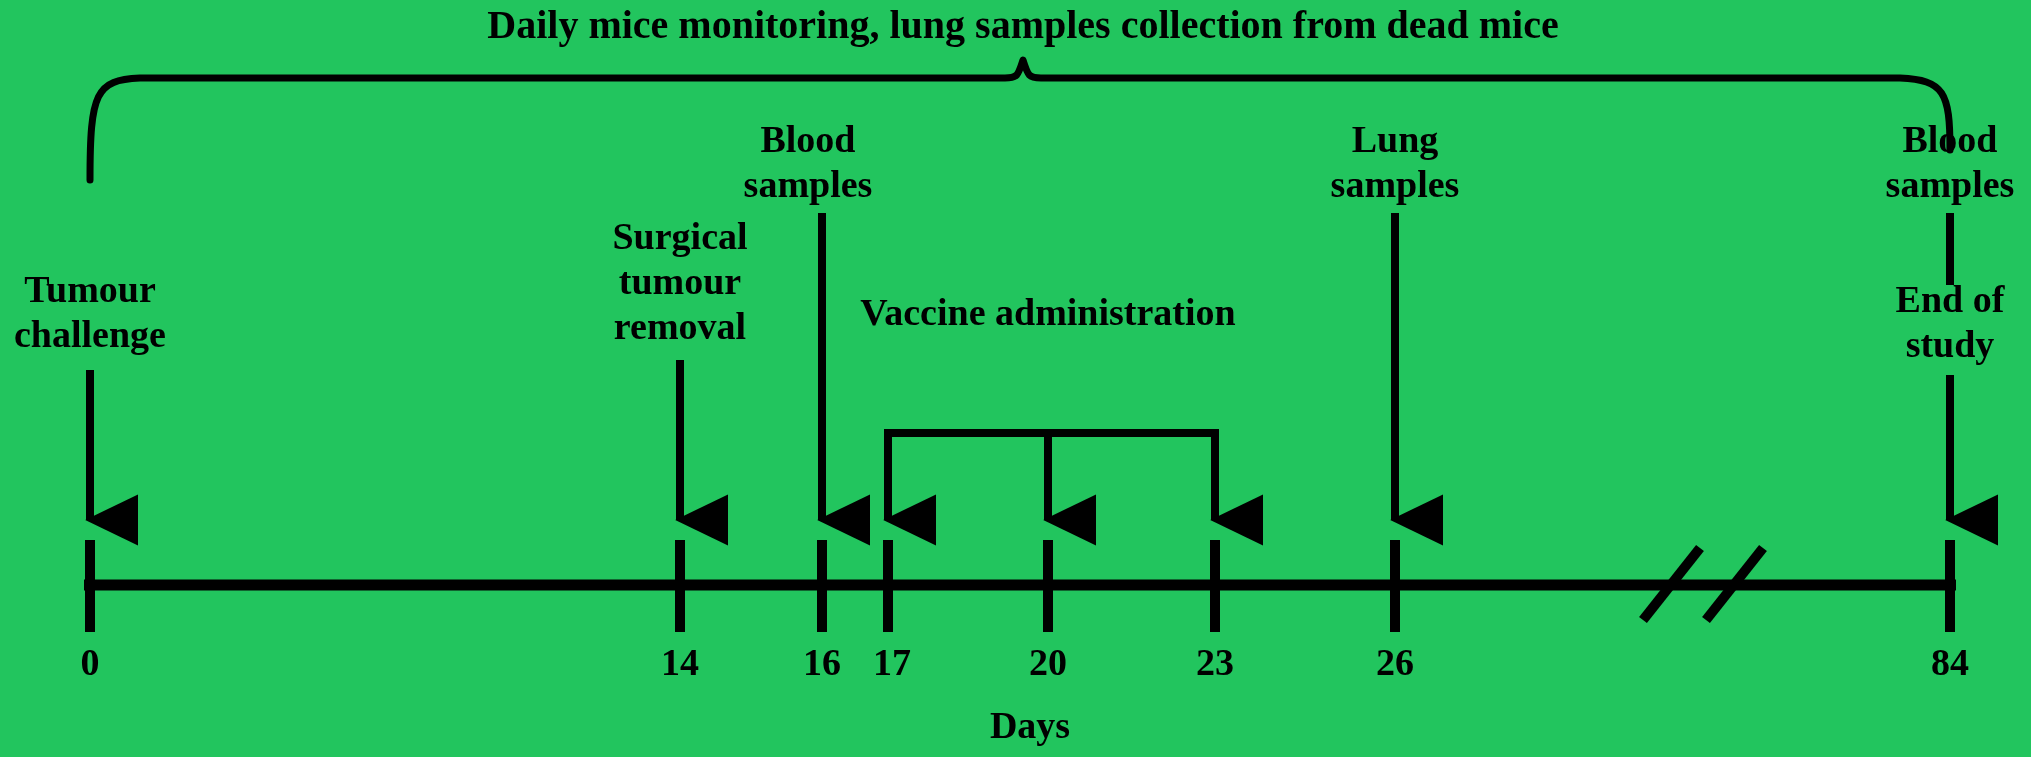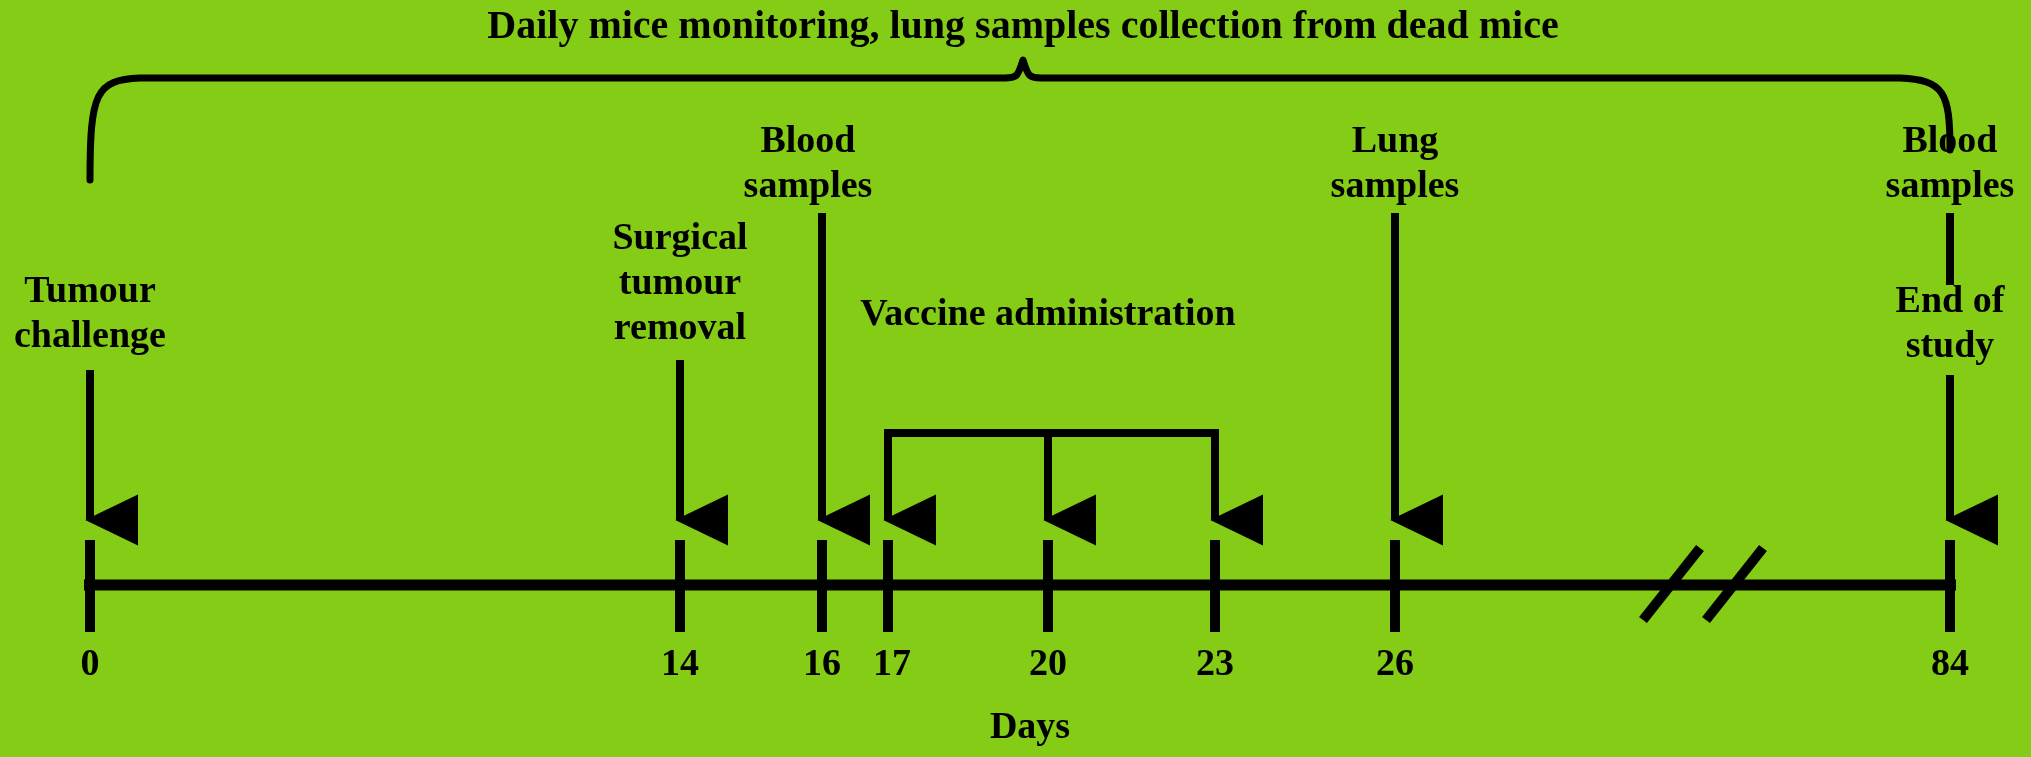--- a/index.html
+++ b/index.html
@@ -10,21 +10,21 @@
   body {
     width: 2031px;
     height: 757px;
     overflow: hidden;
     font-family: "Liberation Serif", "DejaVu Serif", serif;
   }
   #diagram-root {
     position: relative;
     width: 2031px;
     height: 757px;
-    background: #84cc16;
+    background: #22c55e;
   }
   svg.timeline-svg {
     position: absolute;
     top: 0;
     left: 0;
     width: 2031px;
     height: 757px;
   }
   text {
     font-family: "Liberation Serif", "DejaVu Serif", serif;

